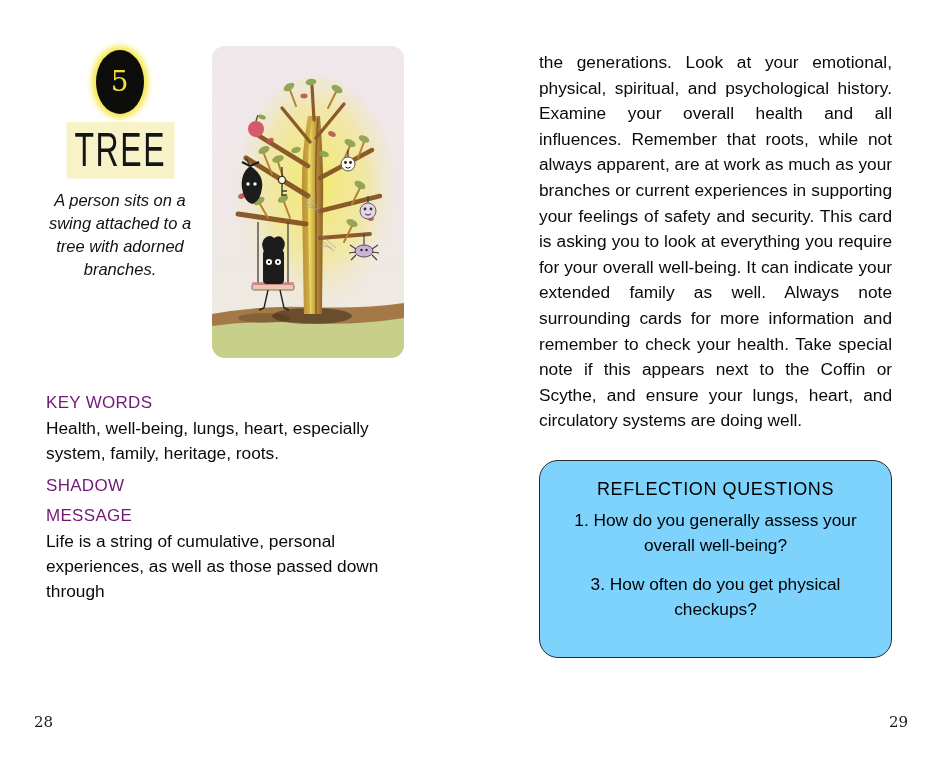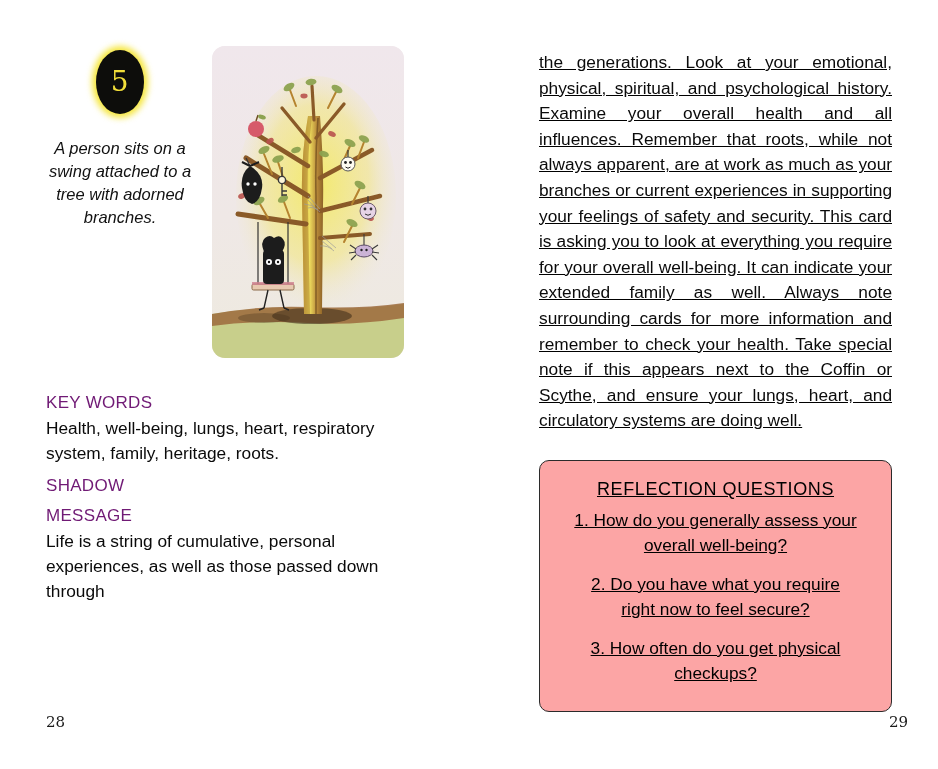--- a/index.html
+++ b/index.html
@@ -19,21 +19,21 @@
     width: 938px;
     height: 769px;
     display: flex;
   }
   .page {
     position: relative;
     height: 769px;
     box-sizing: border-box;
   }
   .page-left  { width: 469px; padding: 0 60px 0 46px; }
-  .page-right { width: 469px; padding: 0 46px 0 70px; text-decoration: underline; }
+  .page-right { width: 469px; padding: 0 46px 0 70px; }
 
   
   .card-head {
     display: flex;
     align-items: flex-start;
     padding-top: 46px;
   }
   .title-block {
     width: 148px;
     flex: 0 0 148px;
@@ -128,23 +128,23 @@
     font-size: 17.3px;
     line-height: 25.6px;
     text-align: justify;
     text-justify: inter-word;
     color: #0a0a0a;
     hyphens: auto;
   }
   .reflection {
     margin-top: 26px;
     border: 1.4px solid #2b2b2b;
-    border-radius: 10px;
-    padding: 18px 22px 16px 22px;
-    background: #fca5a5;
+    border-radius: 19px;
+    padding: 18px 22px 26px 22px;
+    background: #7dd3fc;
   }
   .reflection-title {
     text-align: center;
     font-size: 18px;
     letter-spacing: 0.6px;
     margin-bottom: 7px;
   }
   .q-list {
     list-style: none;
     margin: 8px;
@@ -160,37 +160,40 @@
   .q-item:last-child { margin-bottom: 0; }
 
   
   .folio {
     position: absolute;
     bottom: 38px;
     font-family: "DejaVu Serif", serif;
     font-size: 15px;
     color: #1a1a1a;
   }
-  .folio-left  { left: 46px; }
+  .folio-left  { left: 34px; }
   .folio-right { right: 30px; }
 </style>
 </head>
 <body>
 
 <div class="spread">
 
   <div class="page page-left">
 
     <div class="card-head">
 
       <div class="title-block">
         <div class="num-badge">
           <div class="glow"></div>
           <div class="disc"></div>
           <div class="num">5</div>
+        </div>
+        <div>
+          <span class="card-title">TREE</span>
         </div>
         <div class="card-caption">A person sits on a swing attached to a tree with adorned branches.</div>
       </div>
 
       <div class="card-art">
         <svg viewBox="0 0 192 312" xmlns="http://www.w3.org/2000/svg">
           <defs>
             <radialGradient id="glowY" cx="50%" cy="45%" r="55%">
               <stop offset="0%" stop-color="#f4ea66" stop-opacity="0.95"></stop>
               <stop offset="60%" stop-color="#f2e67a" stop-opacity="0.55"></stop>
@@ -333,21 +336,21 @@
             <circle cx="66" cy="216" r="1.2" fill="#111"></circle>
             <path d="M56 244 L52 262 M68 244 L72 262" stroke="#222" stroke-width="1.4" fill="none"></path>
             <path d="M52 262 L47 264 M72 262 L77 264" stroke="#222" stroke-width="1.4" fill="none"></path>
           </g>
         </svg>
       </div>
     </div>
 
     <div class="section sec-keywords">
       <div class="section-heading">KEY WORDS</div>
-      <div class="section-body">Health, well-being, lungs, heart, respiratory system, family, heritage, roots.</div>
+      <div class="section-body">Health, well-being, lungs, heart, especially system, family, heritage, roots.</div>
     </div>
 
     <div class="section">
       <div class="section-heading">SHADOW</div>
     </div>
 
     <div class="section">
       <div class="section-heading">MESSAGE</div>
       <div class="section-body">Life is a string of cumulative, personal experiences, as well as those passed down through</div>
     </div>
@@ -356,21 +359,20 @@
   </div>
 
   <div class="page page-right">
 
     <div class="body-copy">the generations. Look at your emotional, physical, spiritual, and psychological history. Examine your overall health and all influences. Remember that roots, while not always apparent, are at work as much as your branches or current experiences in supporting your feelings of safety and security. This card is asking you to look at everything you require for your overall well-being. It can indicate your extended family as well. Always note surrounding cards for more information and remember to check your health. Take special note if this appears next to the Coffin or Scythe, and ensure your lungs, heart, and circulatory systems are doing well.</div>
 
     <div class="reflection">
       <div class="reflection-title">REFLECTION QUESTIONS</div>
       <ul class="q-list">
         <li class="q-item">1.  How do you generally assess your overall well-being?</li>
-        <li class="q-item">2.  Do you have what you require right now to feel secure?</li>
         <li class="q-item">3.  How often do you get physical checkups?</li>
       </ul>
     </div>
 
     <div class="folio folio-right">29</div>
   </div>
 
 </div>
 
 </body></html>

